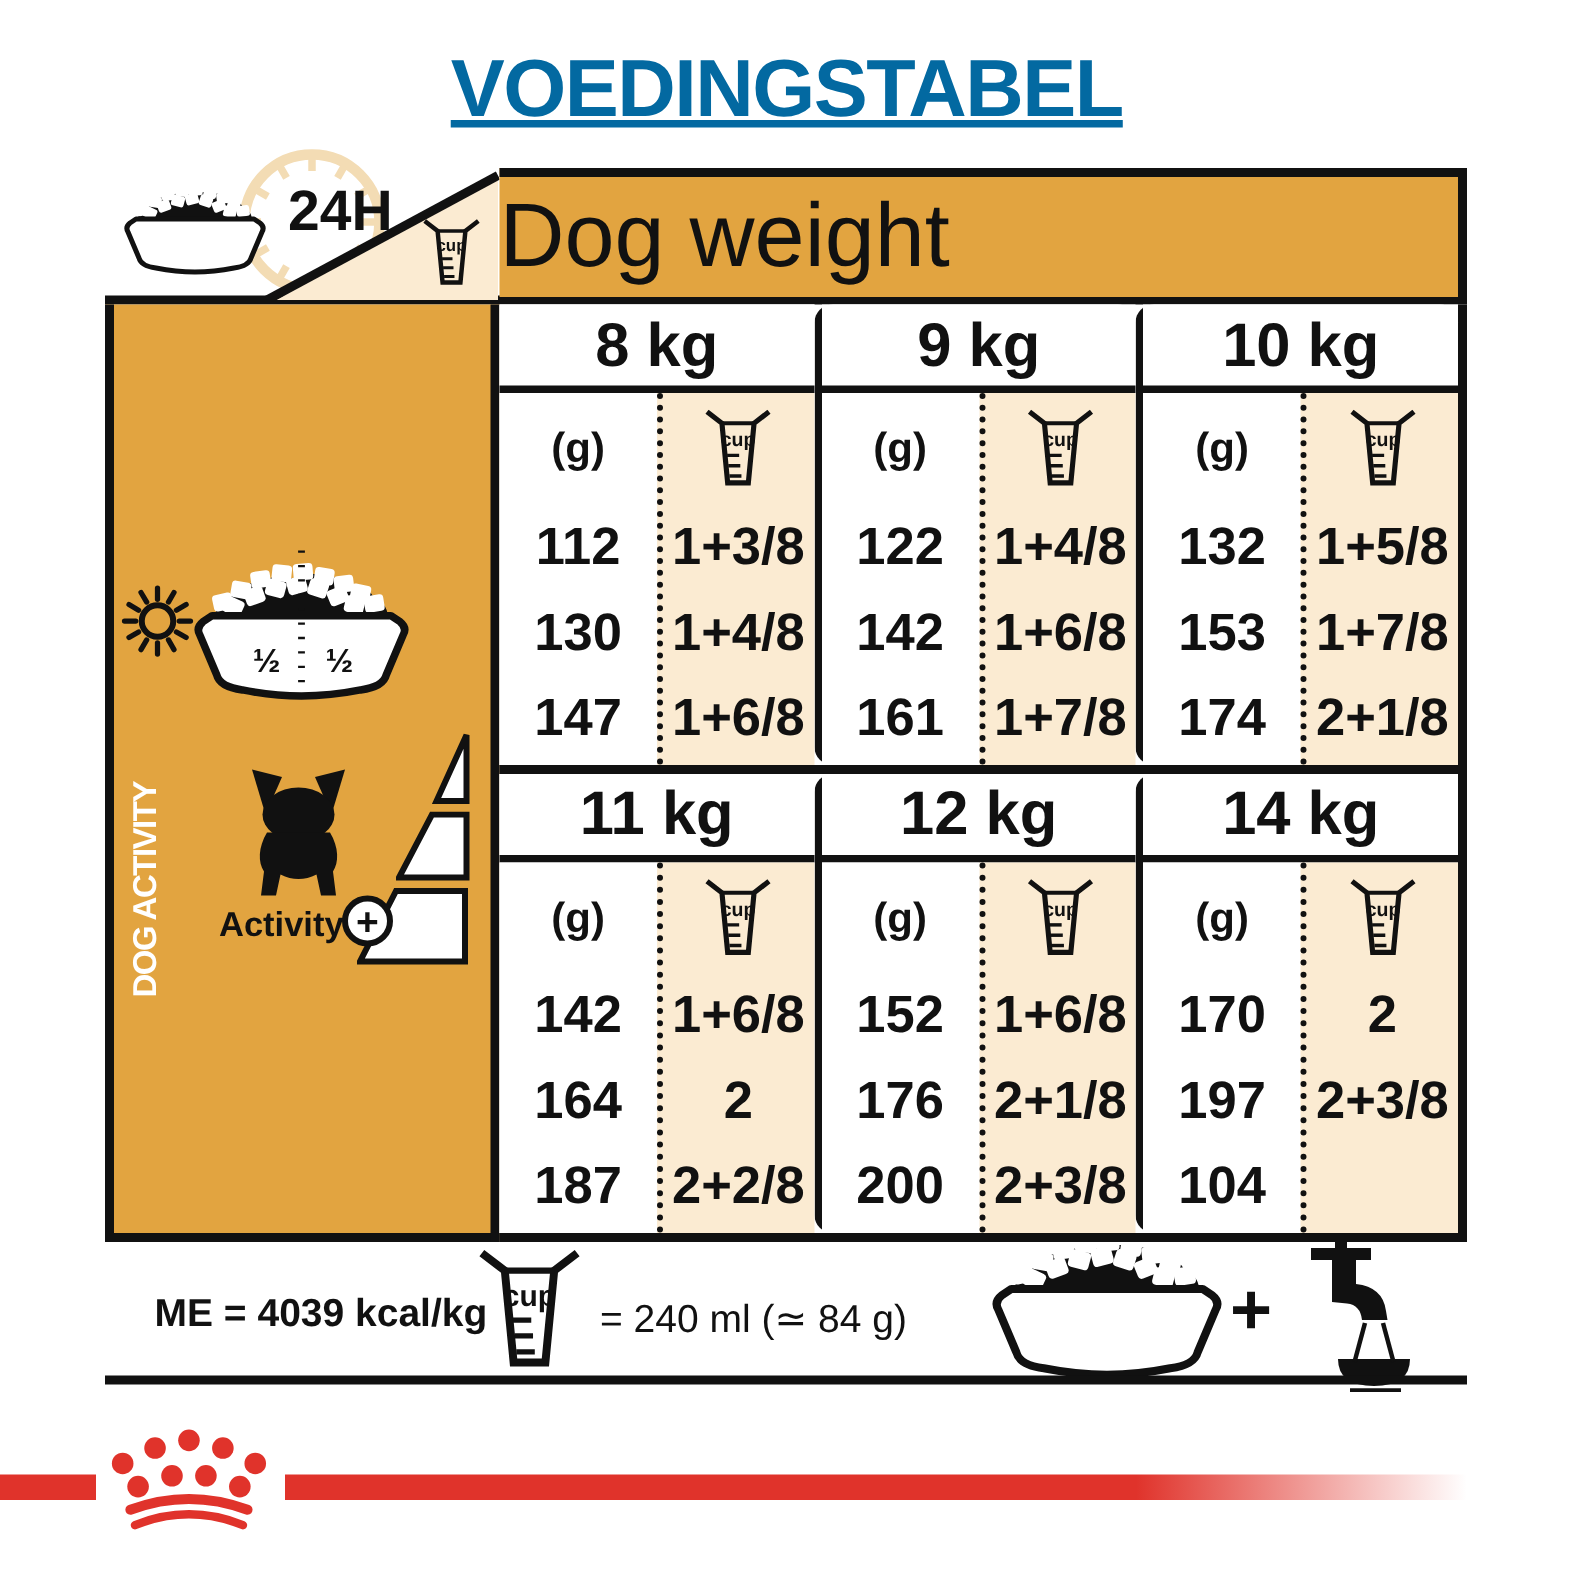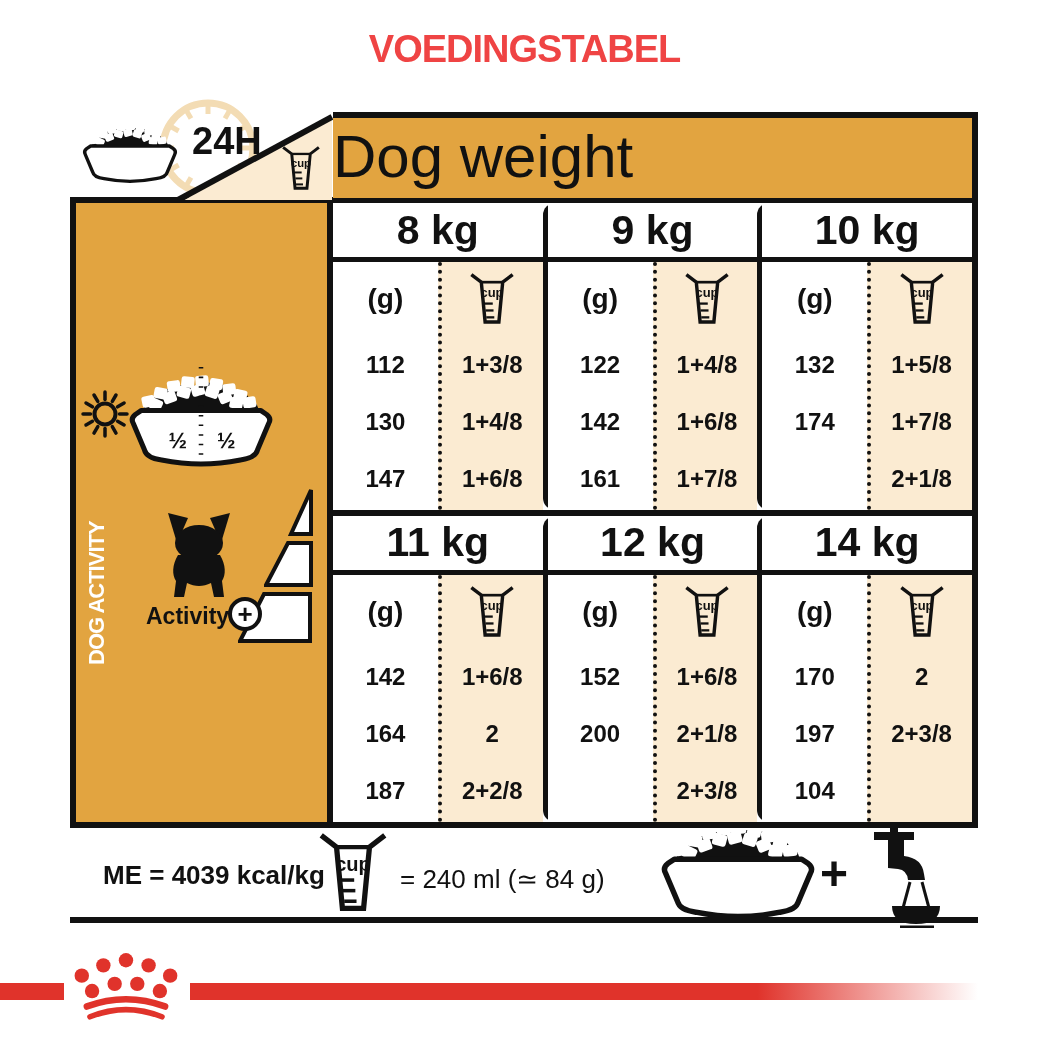--- a/index.html
+++ b/index.html
@@ -1,21 +1,21 @@
 <!DOCTYPE html>
 <html><head>
 <meta charset="utf-8">
 <style>
   html,body{margin:0;padding:0;background:#fff;}
   .canvas{position:relative;width:1049px;height:1049px;background:#fff;overflow:hidden;
           font-family:"Liberation Sans",sans-serif;color:#111;}
 
   
   .title{position:absolute;top:28px;left:0;width:100%;text-align:center;
-         font-size:38px;font-weight:bold;letter-spacing:-1px;color:#ef4444;}
+         font-size:54px;font-weight:bold;letter-spacing:-1px;color:#0369a1;text-decoration:underline;}
 
   
   .clock{position:absolute;left:156px;top:96px;z-index:0;}
   .bowl-header{position:absolute;left:80px;top:128px;z-index:2;}
   .h24{position:absolute;left:176px;top:120px;font-size:38px;font-weight:bold;z-index:2;margin-left:16px;}
   .diag{position:absolute;left:172px;top:108px;z-index:1;}
   .cup-tri{position:absolute;left:281px;top:146px;z-index:2;}
   .dogweight-box{position:absolute;left:333px;top:112px;width:645px;height:86px;
                  background:#E2A440;border-top:6px solid #111;border-right:6px solid #111;
                  box-sizing:border-box;z-index:1;}
@@ -55,21 +55,21 @@
   .col + .col{border-left:5px solid #111;border-radius:12px;}
   .kg-header{height:54px;display:flex;align-items:center;justify-content:center;
              font-size:41px;font-weight:bold;border-bottom:5px solid #111;background:#fff;}
   .col-body{flex:1;display:flex;}
   .sub{width:50%;display:flex;flex-direction:column;box-sizing:border-box;}
   .g-sub{background:#fff;}
   .cup-sub{background:#FBEBD2;border-left:4px dotted #111;}
   .sub-head{height:74px;display:flex;align-items:center;justify-content:center;}
   .g-label{font-size:28px;font-weight:bold;}
   .val{height:57px;display:flex;align-items:center;justify-content:center;
-       font-size:24px;font-weight:bold;}
+       font-size:35px;font-weight:bold;}
 
   
   .me-text{position:absolute;left:103px;top:860px;font-size:26px;font-weight:bold;}
   .cup-footer{position:absolute;left:317px;top:833px;}
   .cup-equiv{position:absolute;left:400px;top:864px;font-size:26px;font-weight:normal;}
   .bowl-footer{position:absolute;left:657px;top:830px;}
   .plus-footer{position:absolute;left:820px;top:846px;font-size:48px;font-weight:bold;}
   .tap{position:absolute;left:858px;top:824px;}
 
   
@@ -261,20 +261,21 @@
       </div>
 
       <div class="col">
         <div class="kg-header">10 kg</div>
         <div class="col-body">
           <div class="sub g-sub">
             <div class="sub-head">
                 <span class="g-label">(g)</span>
               </div>
             <div class="val">132</div>
+            <div class="val">153</div>
             <div class="val">174</div>
           </div>
           <div class="sub cup-sub">
             <div class="sub-head">
                 <svg width="46" height="52" viewBox="0 0 60 68">
                   <use href="#cup-icon"></use>
                 </svg>
               </div>
             <div class="val">1+5/8</div>
             <div class="val">1+7/8</div>
@@ -311,20 +312,21 @@
       </div>
 
       <div class="col">
         <div class="kg-header">12 kg</div>
         <div class="col-body">
           <div class="sub g-sub">
             <div class="sub-head">
                 <span class="g-label">(g)</span>
               </div>
             <div class="val">152</div>
+            <div class="val">176</div>
             <div class="val">200</div>
           </div>
           <div class="sub cup-sub">
             <div class="sub-head">
                 <svg width="46" height="52" viewBox="0 0 60 68">
                   <use href="#cup-icon"></use>
                 </svg>
               </div>
             <div class="val">1+6/8</div>
             <div class="val">2+1/8</div>

